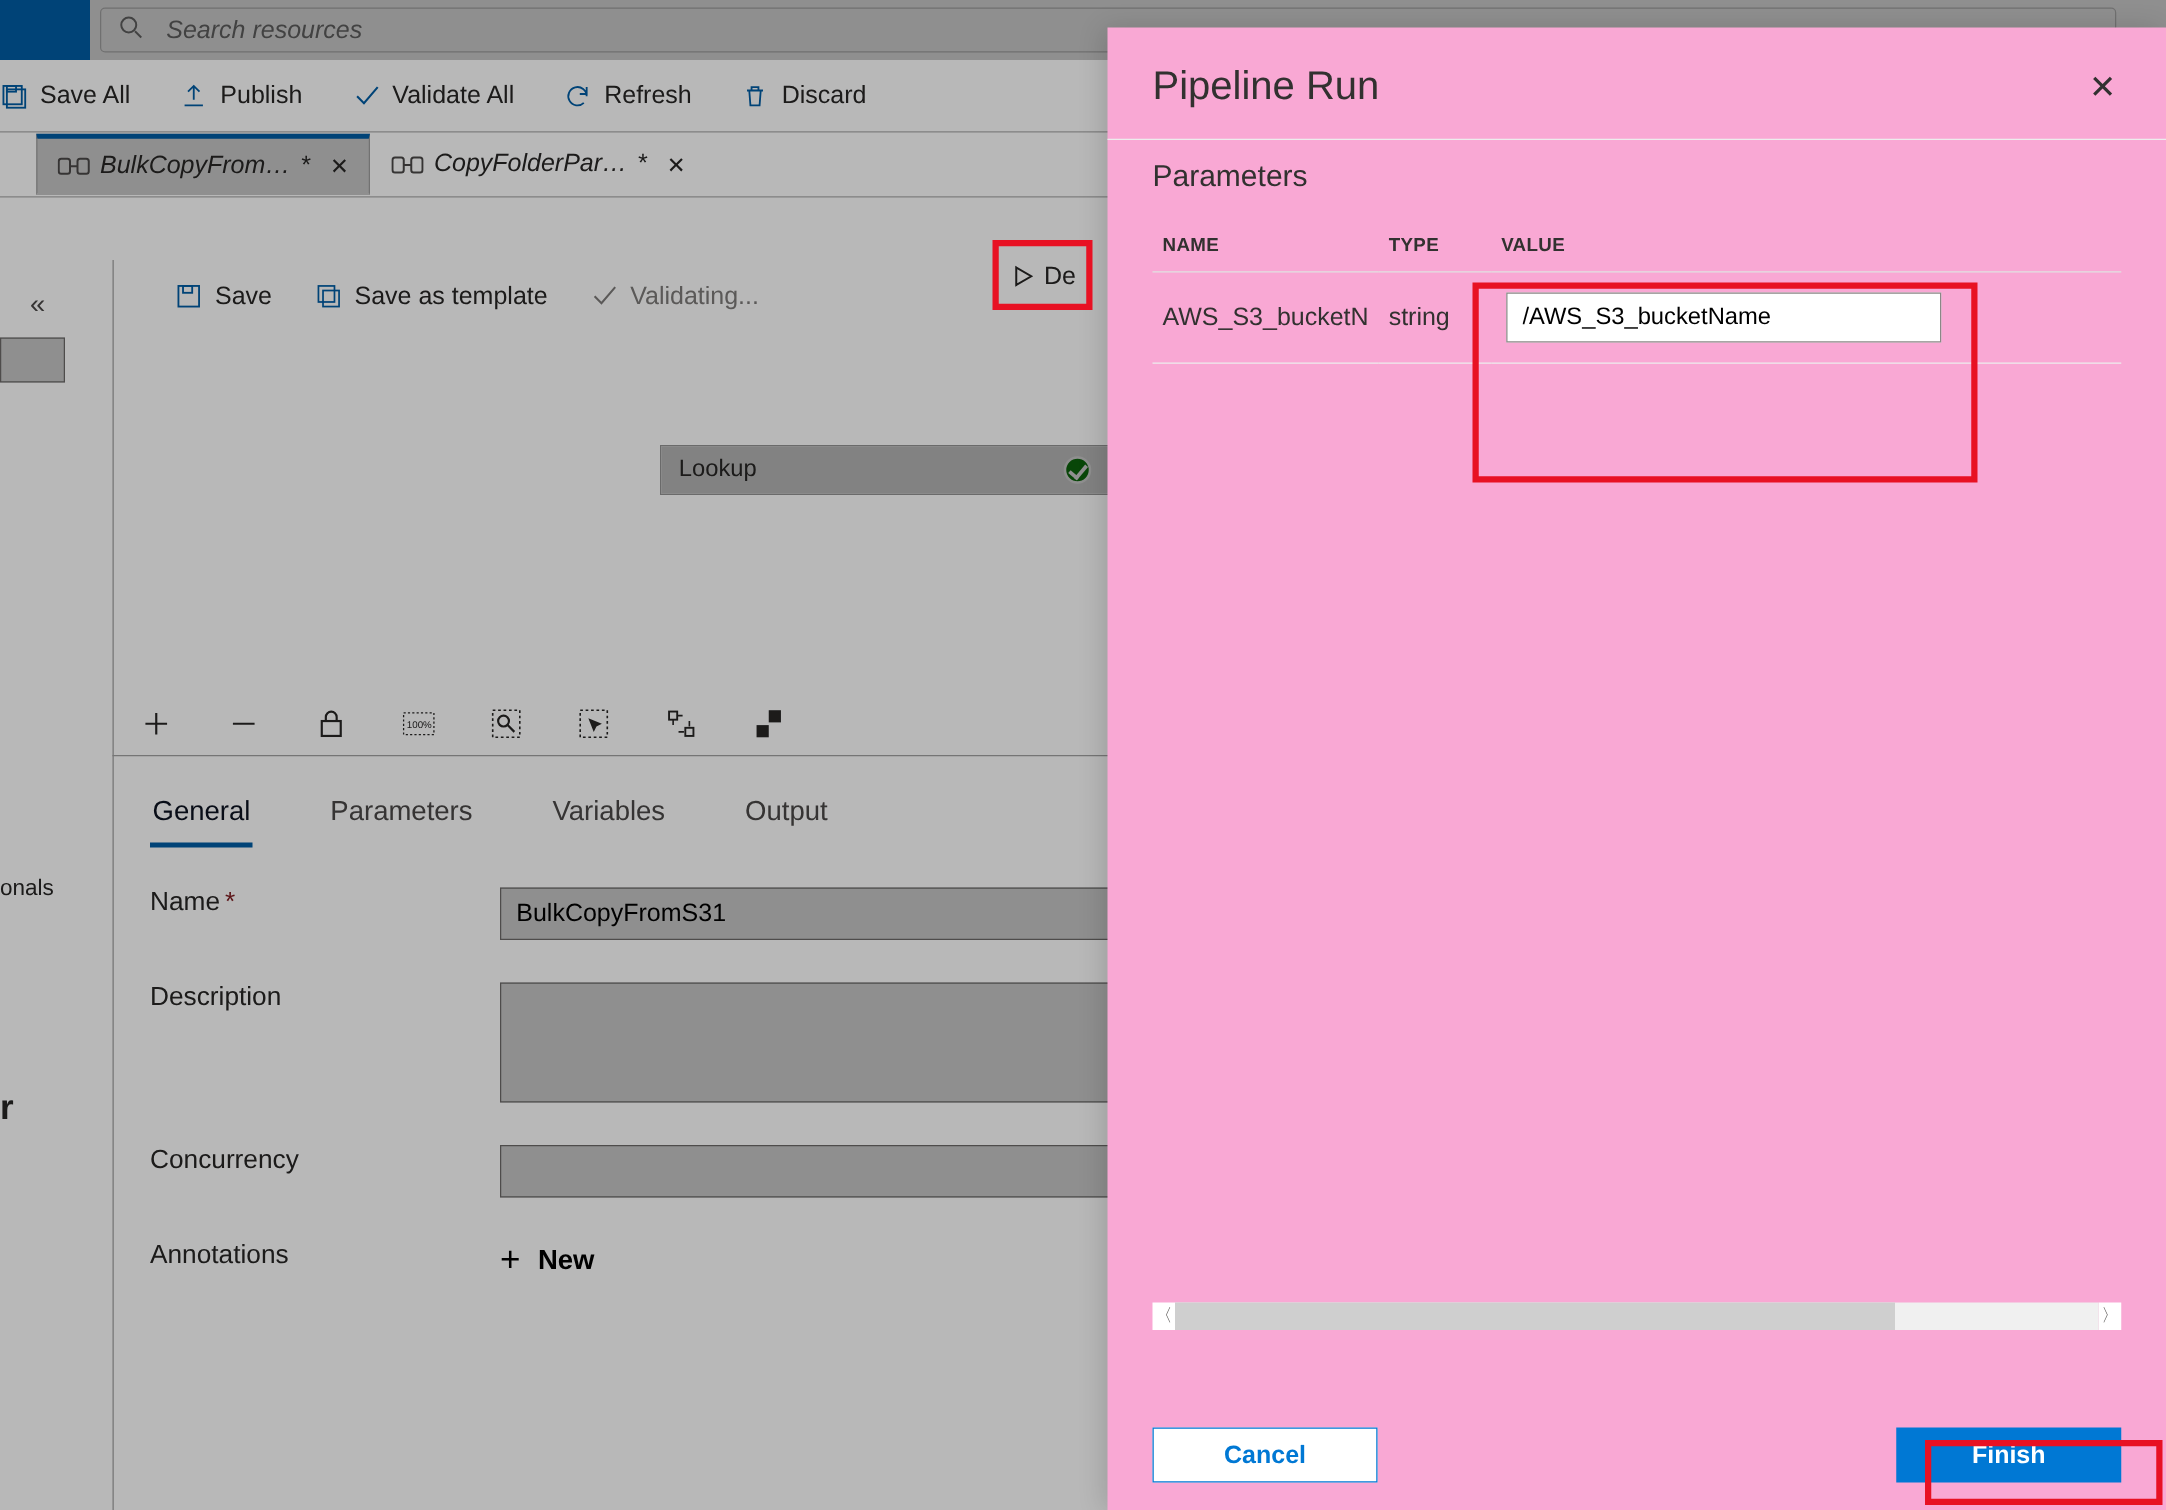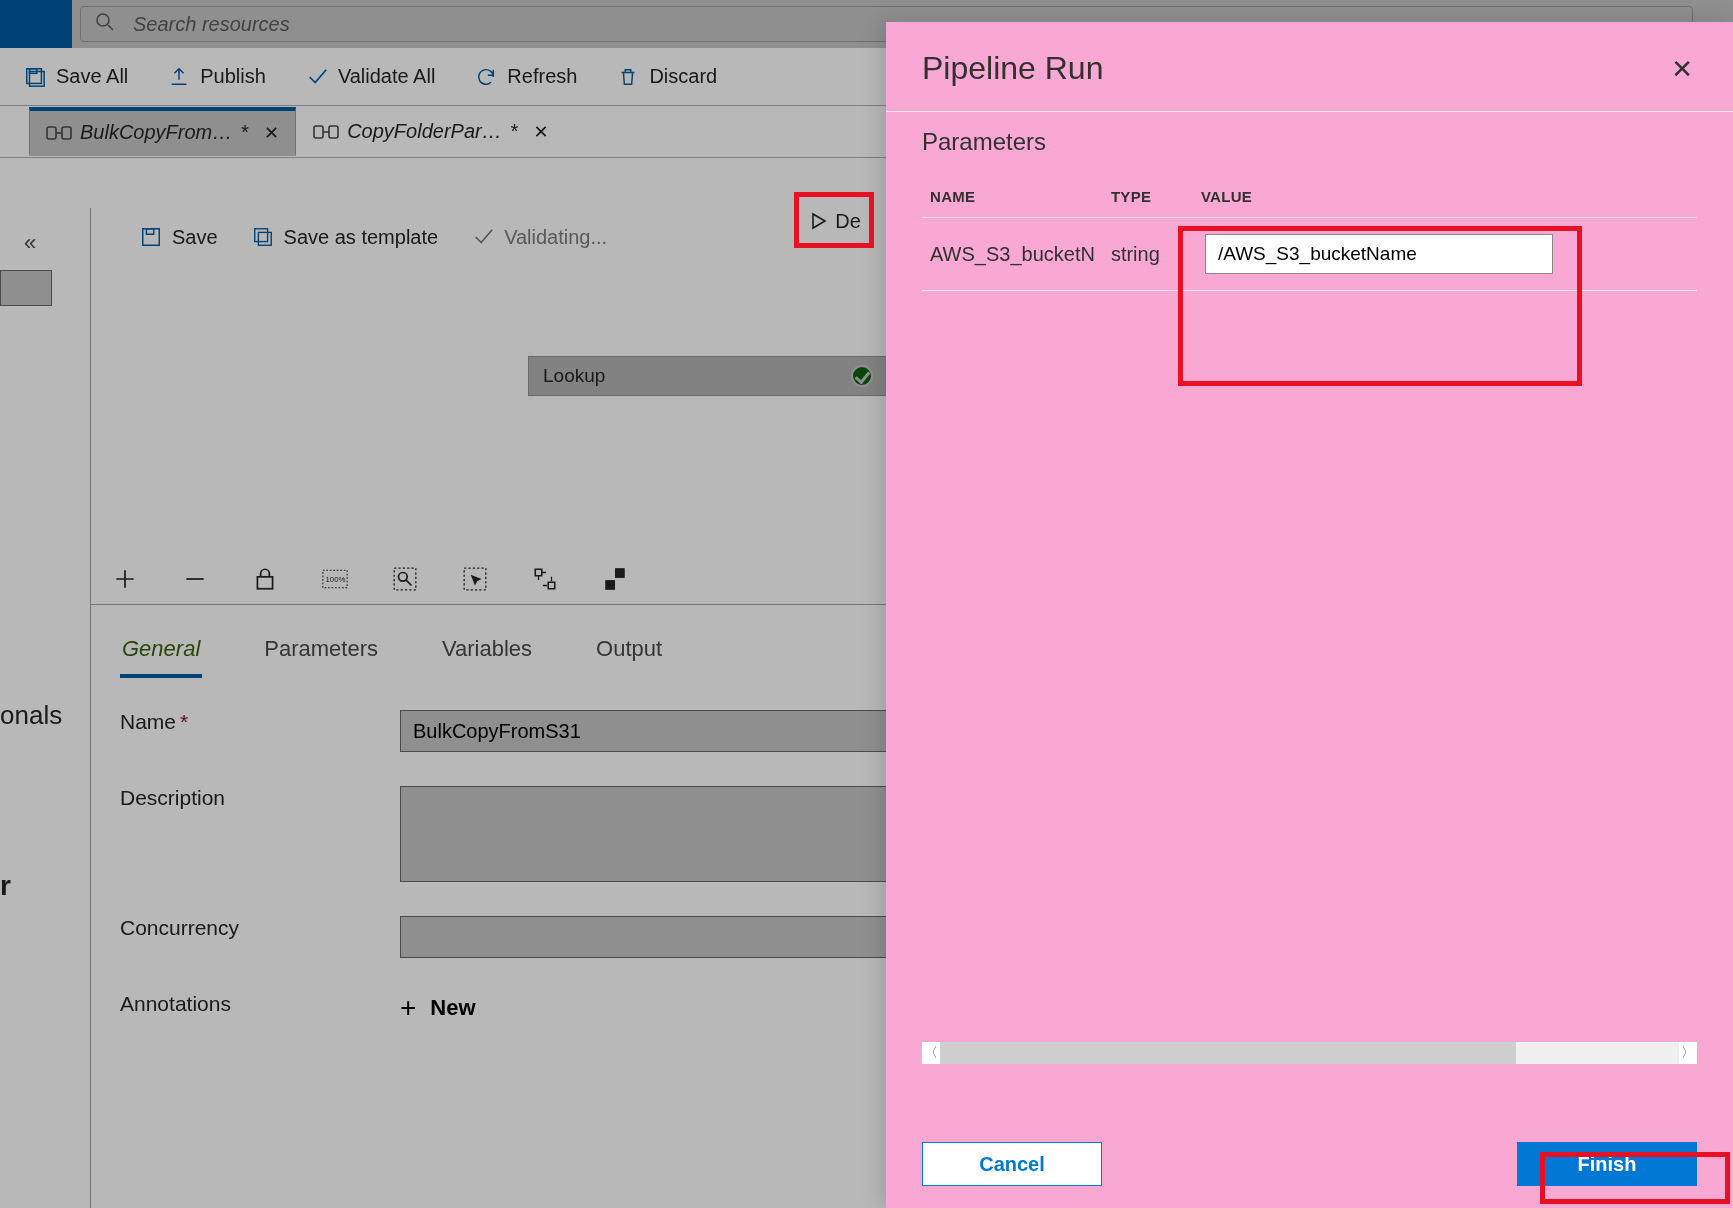--- a/index.html
+++ b/index.html
@@ -8,34 +8,34 @@
   
   .bg-layer { position: absolute; inset: 0; filter: brightness(0.78); pointer-events: none; }
   .bg-layer * { pointer-events: auto; }
 
   .top-bar { height: 48px; background: #fff; display: flex; align-items: center; padding-left: 80px; }
   .top-bar-blue { position:absolute; left:0; top:0; width:72px; height:48px; background:#0078d4;}
   .search-box { flex: 1; height: 36px; border: 1px solid #c8c8c8; border-radius: 4px; display: flex; align-items: center; padding: 0 14px; color: #767676; background:#fff; margin-right:40px;}
   .search-placeholder { font-style: italic; font-size: 20px; color:#767676; }
   .search-icon { margin-right: 18px; }
 
-  .toolbar { height: 58px; border-bottom: 1px solid #e1e1e1; display: flex; align-items: center; gap: 40px; padding-left: 24px; font-size: 20px; color:#323130;}
+  .toolbar { height: 58px; border-bottom: 1px solid #e1e1e1; display: flex; align-items: center; gap: 40px; font-size: 20px; color:#323130;}
   .tb-item { display:flex; align-items:center; gap:10px; cursor:pointer;}
   .tb-item svg,.tb-item .ic{ width:22px; height:22px;}
 
   .tabstrip { height: 52px; display:flex; align-items:center; border-bottom:1px solid #e1e1e1; padding-left:29px;}
   .tab { display:flex; align-items:center; gap:8px; padding:10px 16px 10px 16px; font-style:italic; font-size:20px; color:#323130; border:1px solid transparent; position:relative;}
   .tab.active { border:1px solid #ccc; border-bottom:2px solid #fff; border-top:4px solid #0078d4; background:#fff;}
   .tab .close { font-style:normal; margin-left:8px; font-size:18px;}
   .tab .pipe-ic{width:26px;height:18px;}
 
   .collapse-chevrons{ position:absolute; left:24px; top:230px; font-size:22px; color:#605e5c;}
   .small-box{ position:absolute; left:0; top:270px; width:52px; height:36px; border:1px solid #8a8886; background:#fff;}
 
-  .left-text1{position:absolute; left:0; top:700px; font-size:26px; color:#323130; writing-mode:horizontal-tb;}
+  .left-text1{position:absolute; left:0; top:700px; font-size:18px; color:#323130; writing-mode:horizontal-tb;}
   .left-text2{position:absolute; left:0; top:870px; font-size:28px; font-weight:600; color:#323130;}
 
   .canvas-toolbar{ position:absolute; left:90px; top:208px; right:0; height:58px; display:flex; align-items:center; gap:34px; font-size:20px; color:#323130; padding-left:50px;}
   .canvas-toolbar .muted{ color:#a19f9d;}
 
   .debug-wrap{ position:absolute; left:796px; top:194px; width:78px; height:54px; }
   .debug-inner{ width:100%; height:100%; display:flex; align-items:center; justify-content:center; gap:8px; font-size:20px; color:#323130; }
 
   .activity{ position:absolute; left:528px; top:356px; width:360px; border:1px solid #bdbdbd; background:#fff; }
   .activity-head{ background:#e8e8e8; padding:8px 14px; font-size:19px; color:#323130; display:flex; justify-content:space-between; align-items:center;}
@@ -45,21 +45,21 @@
   .lookup-icon{width:34px;height:34px;}
 
   .mini-toolbar{ position:absolute; left:110px; top:564px; display:flex; align-items:center; gap:40px;}
   .mini-toolbar .mi{ width:30px; height:30px; display:flex; align-items:center; justify-content:center;}
   .mini-toolbar svg{width:26px;height:26px;}
   .canvas-divider{position:absolute; left:90px; right:0; top:604px; height:1px; background:#d0d0d0;}
   .canvas-left-border{position:absolute; left:90px; top:208px; bottom:0; width:1px; background:#d0d0d0;}
 
   .detail-tabs{ position:absolute; left:120px; top:630px; display:flex; gap:60px; font-size:22px; color:#605e5c;}
   .detail-tabs .dt{ padding:6px 2px 12px 2px; cursor:pointer;}
-  .detail-tabs .dt.active{ color:#4d7c0f; border-bottom:4px solid #0078d4;font-style:italic;}
+  .detail-tabs .dt.active{ color:#0f172a; border-bottom:4px solid #0078d4;}
 
   .form-area{ position:absolute; left:120px; top:710px; right:40px; display:grid; grid-template-columns:280px 1fr; row-gap:34px; align-items:flex-start; font-size:21px;}
   .form-area label{ color:#323130;}
   .req{ color:#a4262c; margin-left:4px;}
   .txt{ width:700px; height:42px; border:1px solid #8a8886; padding:16px 12px; font-size:20px; background:#fff;}
   .txtarea{ width:700px; height:96px; border:1px solid #8a8886; background:#fff;}
   .new-anno{ display:flex; align-items:center; gap:14px; font-size:22px; font-weight:600;}
   .new-anno .plus{ font-size:28px; font-weight:400;}
 
   

